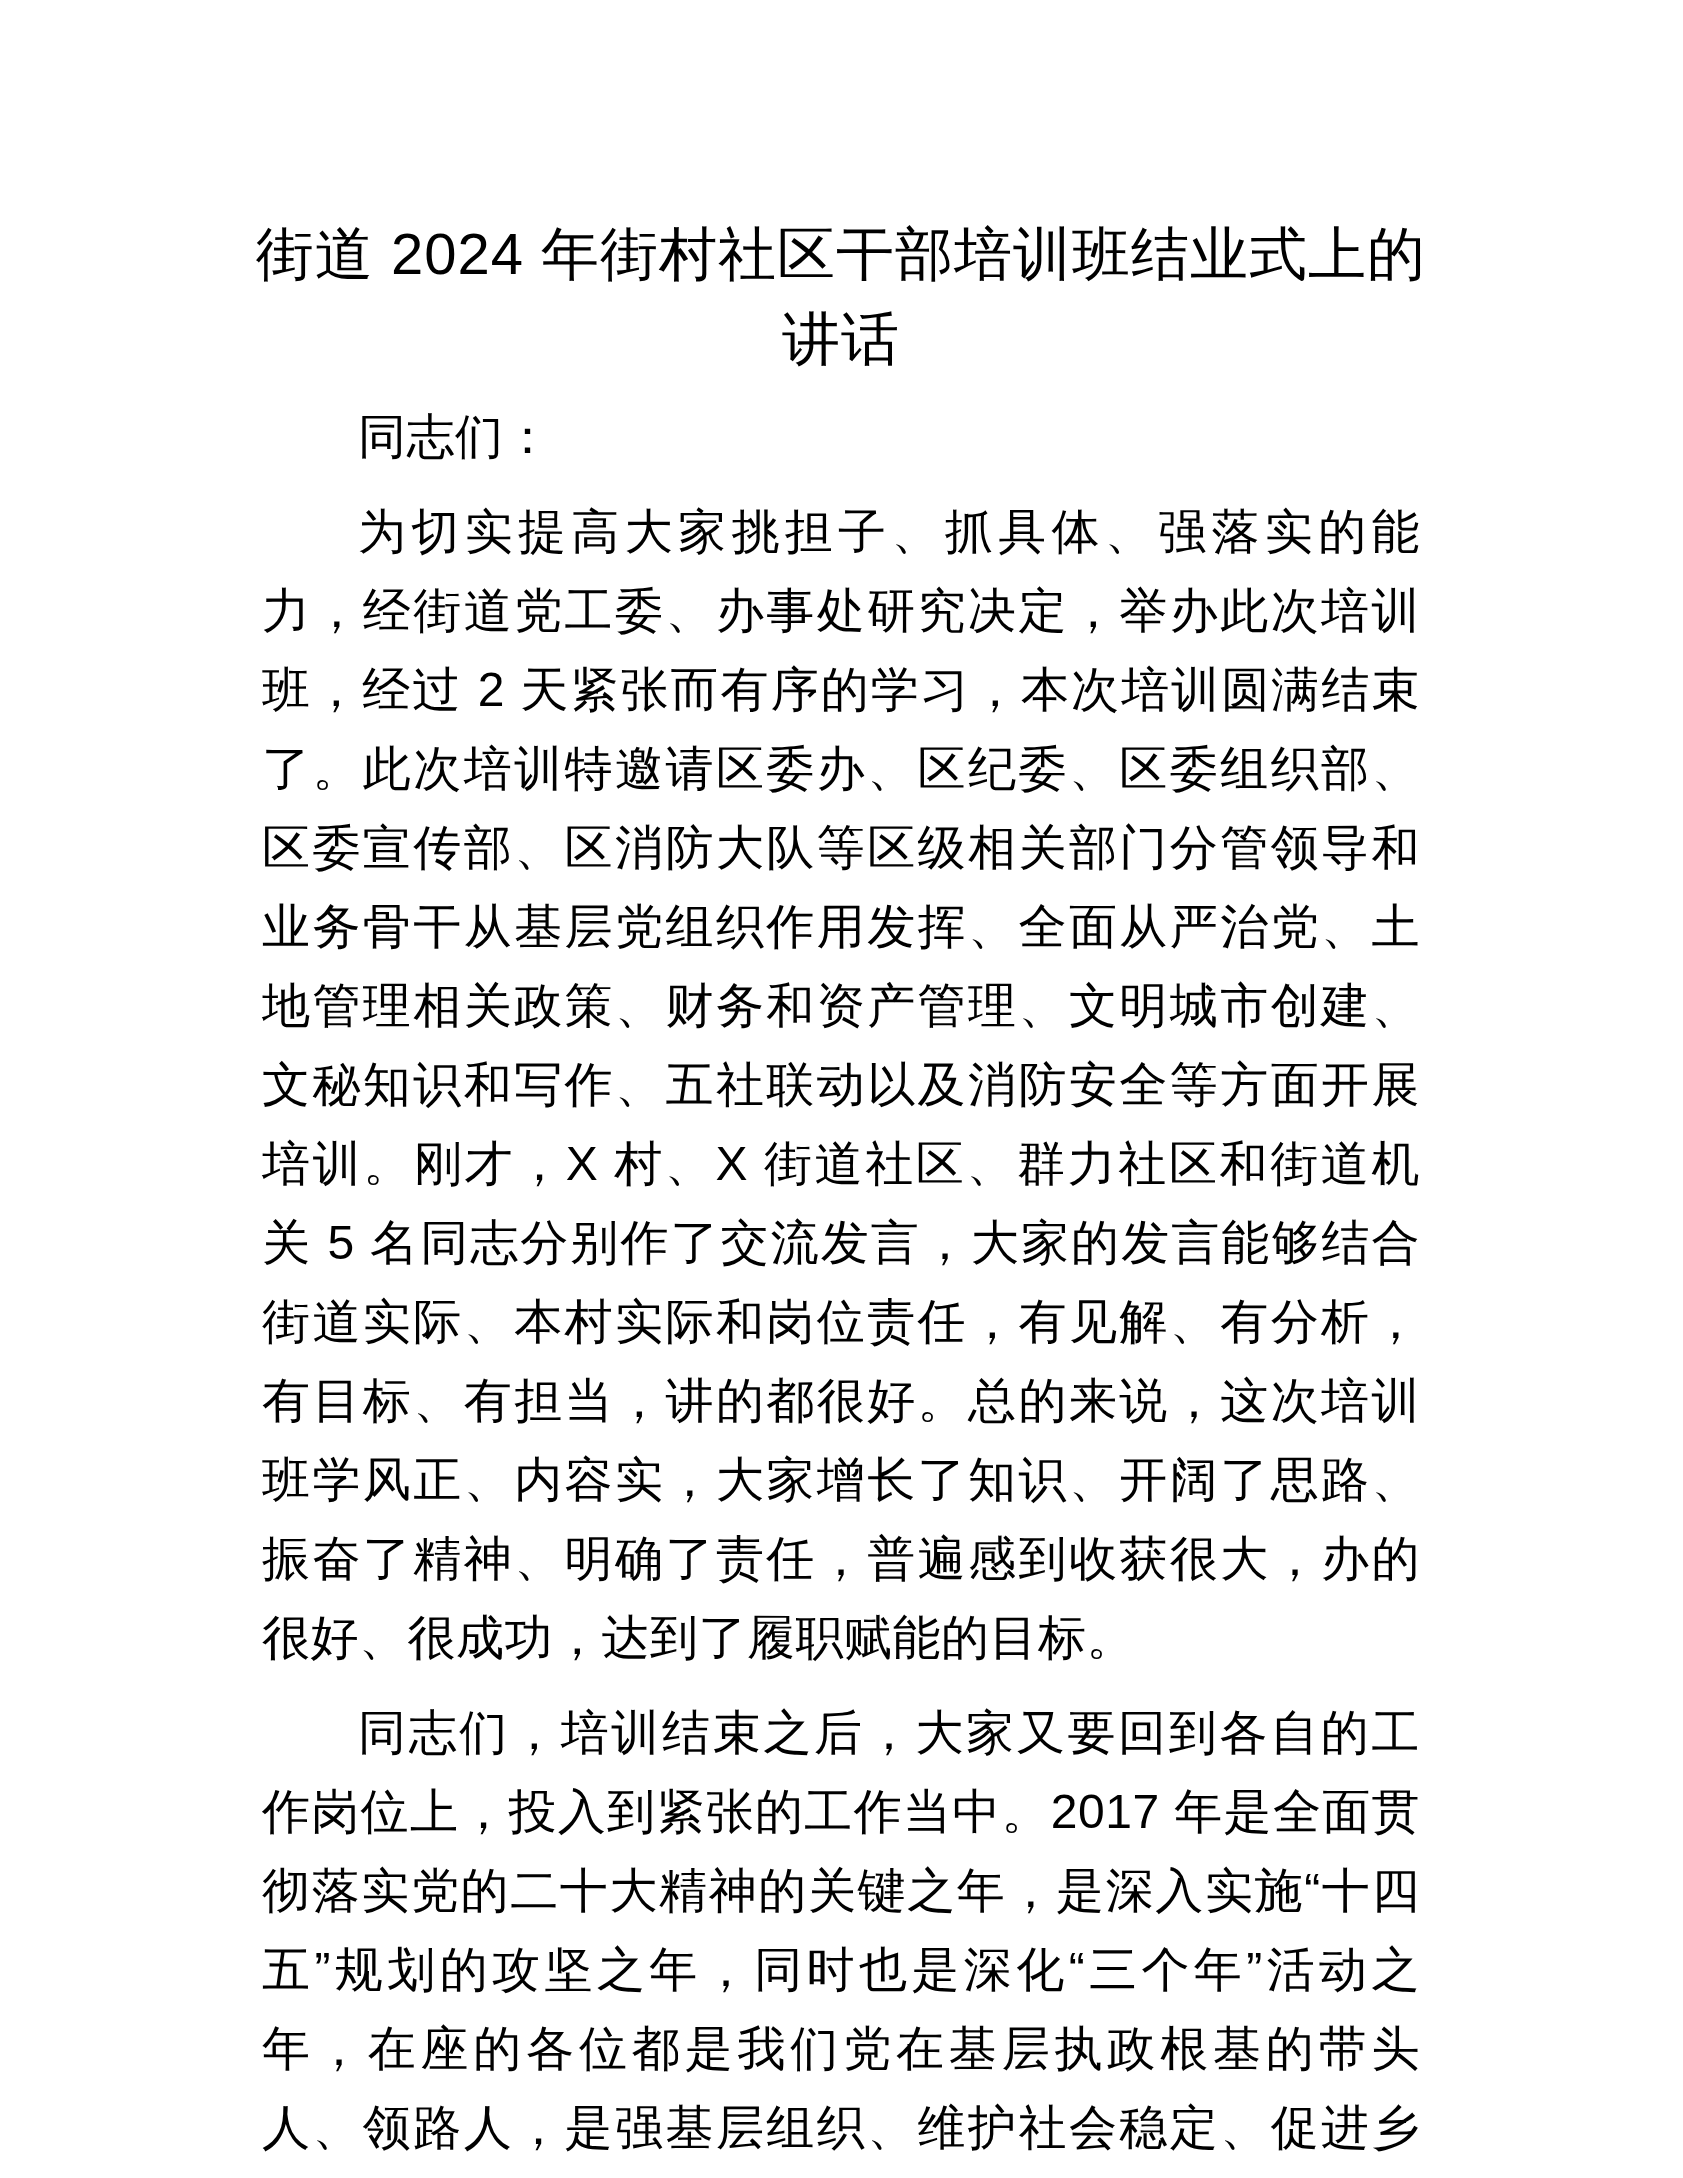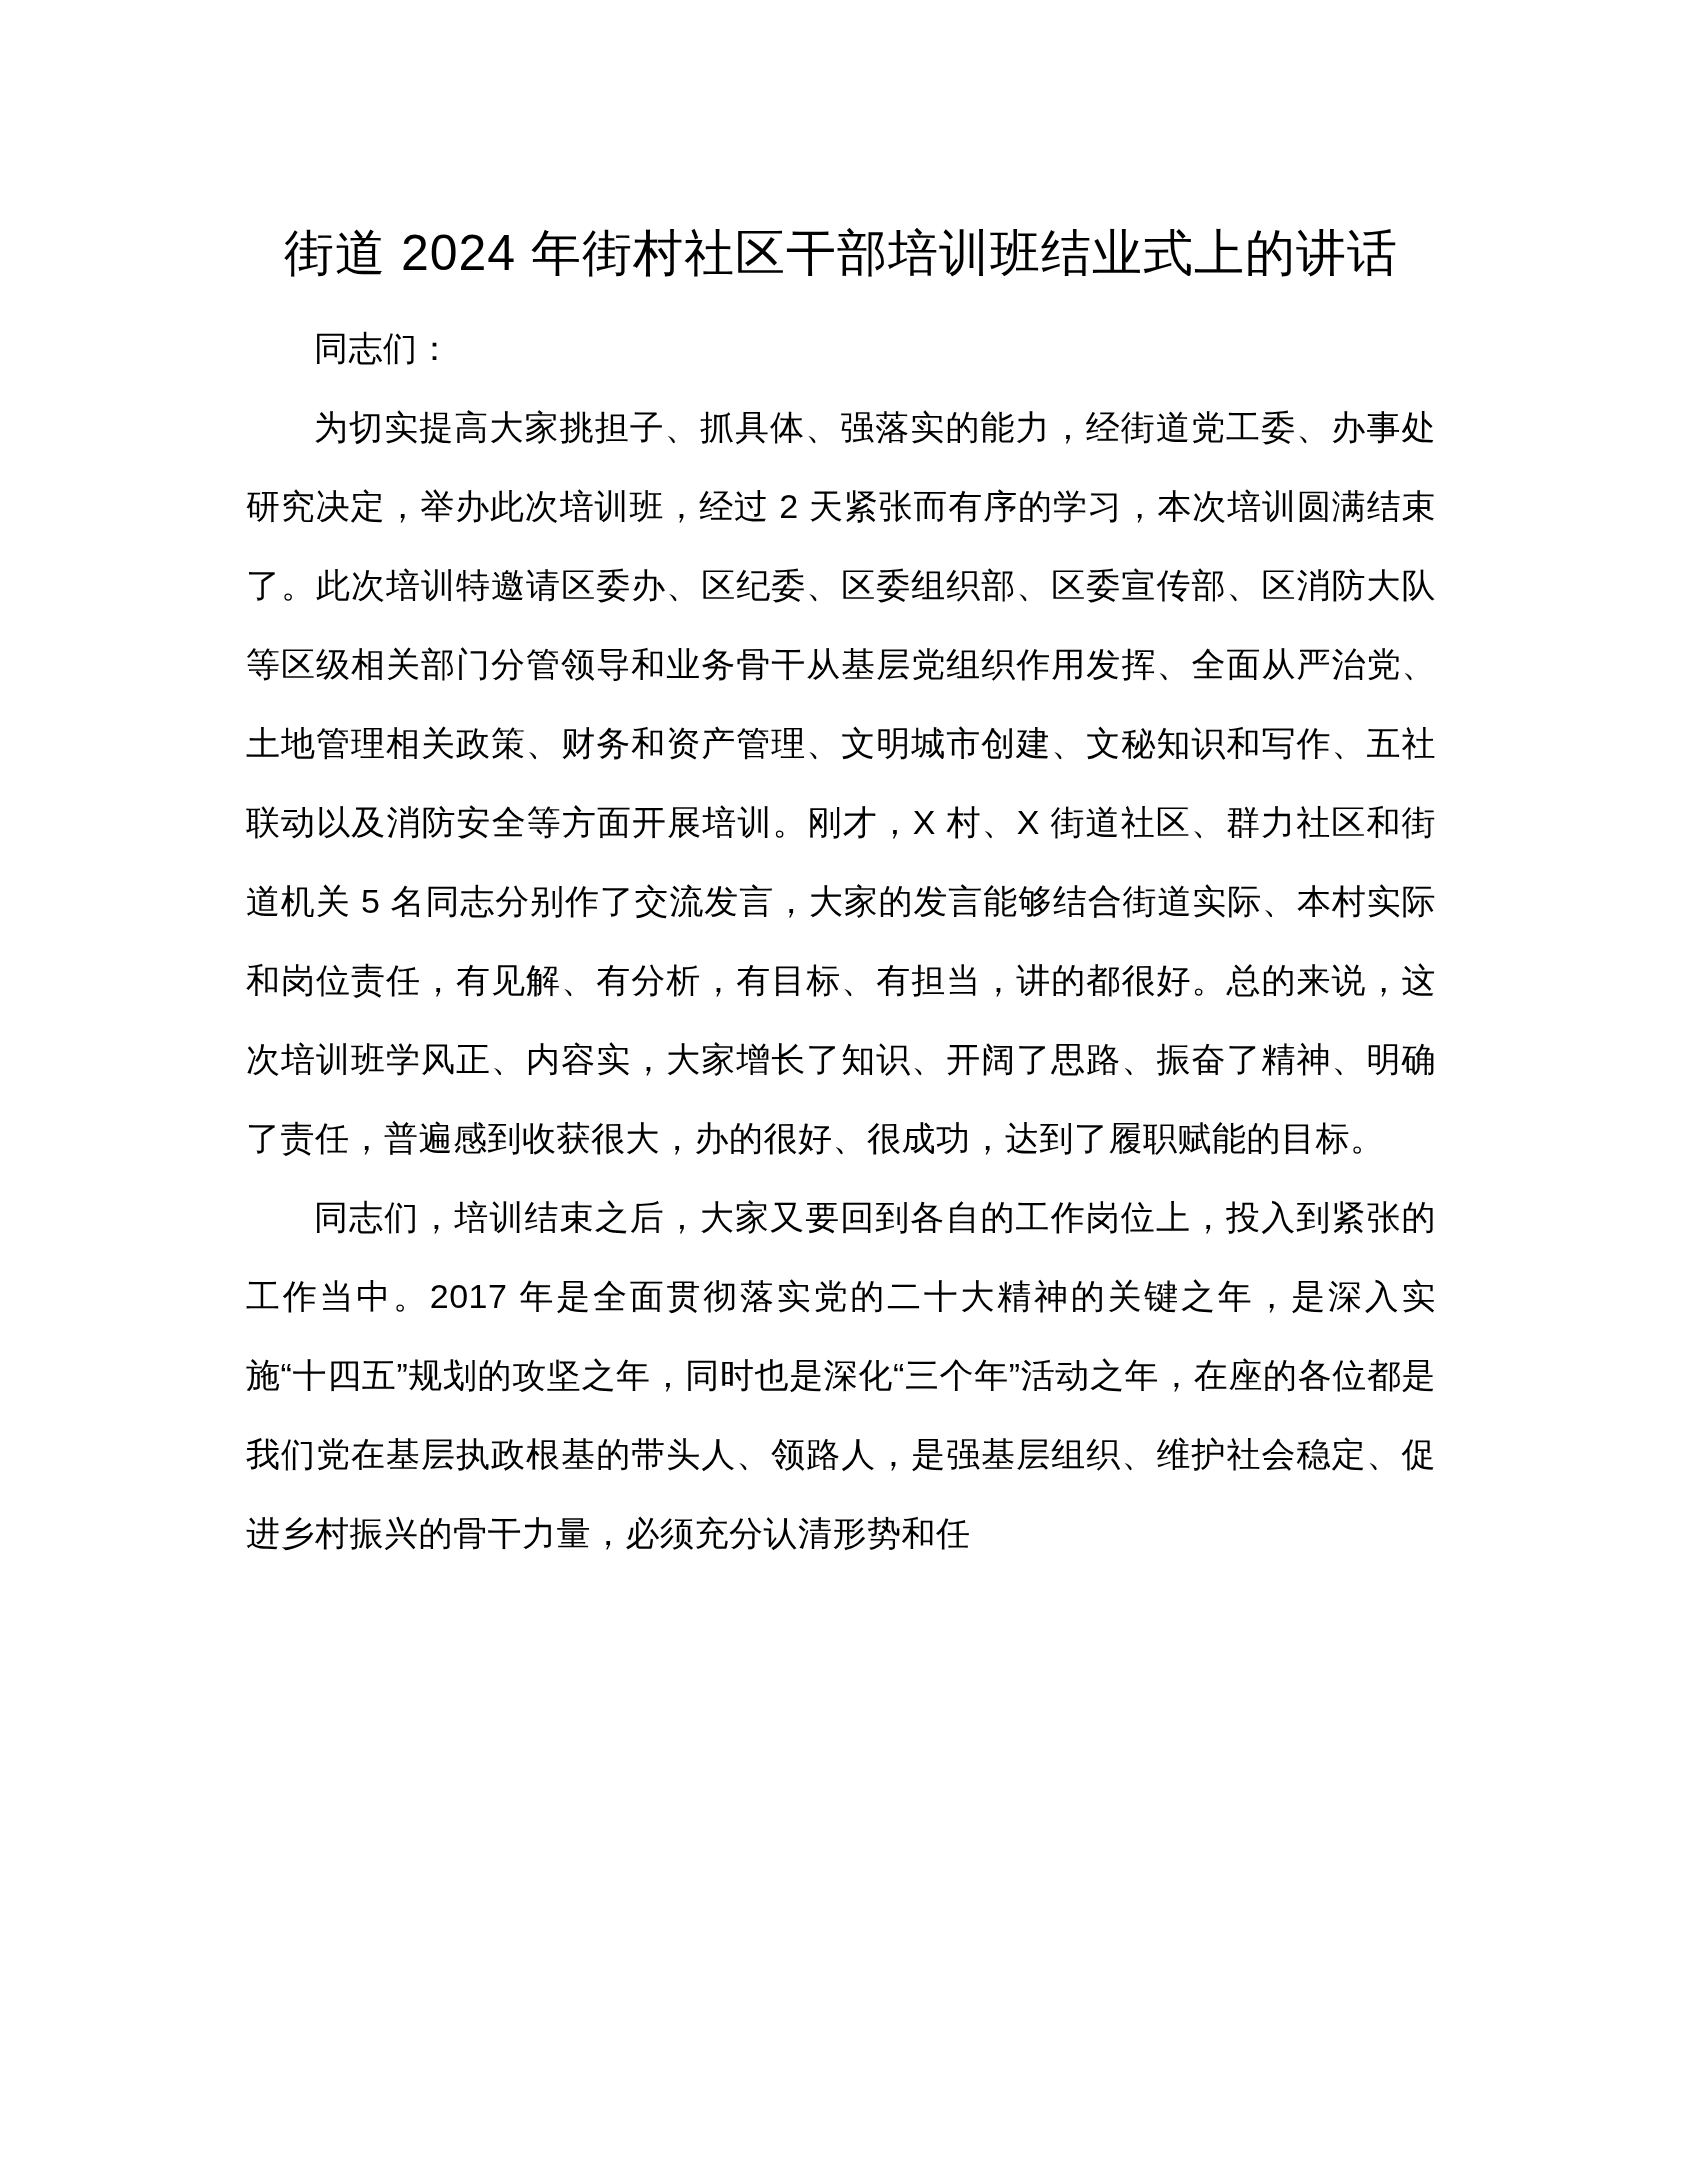--- a/index.html
+++ b/index.html
@@ -18,34 +18,34 @@
   }
   .doc {
     position: absolute;
     left: 246px;
     top: 211px;
     width: 1190px;
   }
   .doc-title {
     margin: 0;
     padding: 0;
-    font-size: 50px;
+    font-size: 58px;
     line-height: 85px;
     font-weight: 400;
     text-align: center;
     letter-spacing: 1px;
     color: #000000;
   }
   .paragraphs {
     margin-top: 13px;
   }
   .body-para {
-    margin: 0;
+    margin: 16px;
     padding: 0;
-    font-size: 34px;
+    font-size: 48px;
     line-height: 79px;
     font-weight: 400;
     text-align: justify;
     text-indent: 2em;
     letter-spacing: 0.5px;
     color: #000000;
   }
 </style>
 </head>
 <body>

